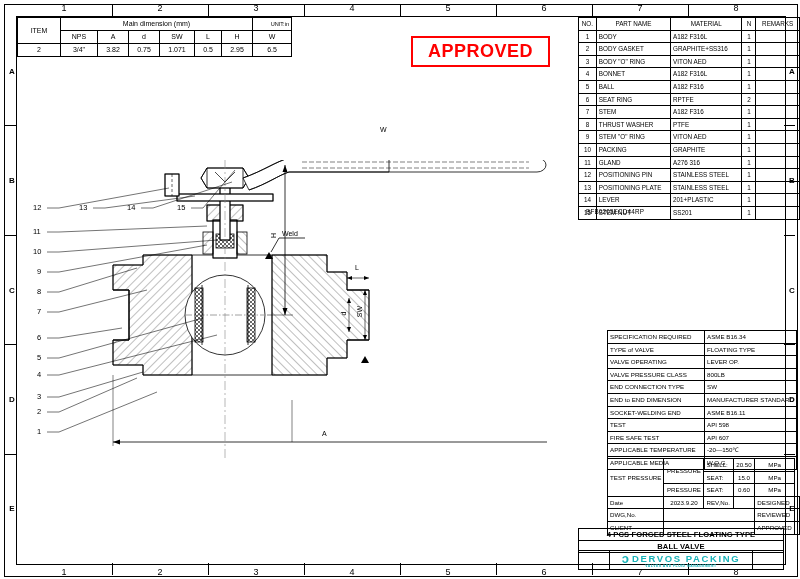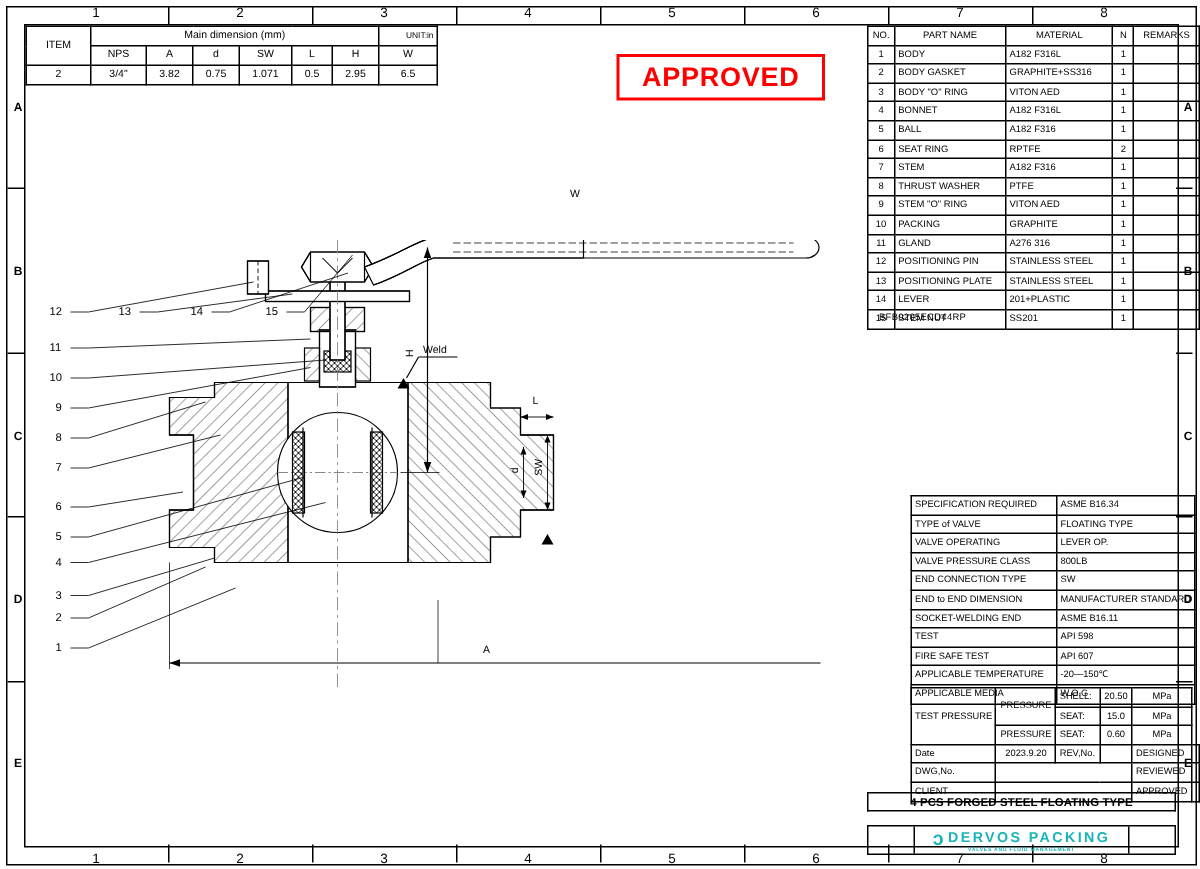--- a/index.html
+++ b/index.html
@@ -375,20 +375,23 @@
           <td class="l"></td>
         </tr>
       </tbody>
   </table>
 
   <table class="tbl" id="titleblk">
     <tbody>
         <tr>
           <td class="tt">4 PCS FORGED STEEL FLOATING TYPE</td>
         </tr>
+    <tr>
+          <td class="tt">BALL VALVE</td>
+        </tr>
   </tbody>
     </table>
 
   <div id="logorow">
     <div id="logobox"></div>
     <div id="logomid">
       <div class="logo-main">
         <span class="logo-c">ɔ</span>
         <span class="logo-name">DERVOS PACKING</span>
       </div>

